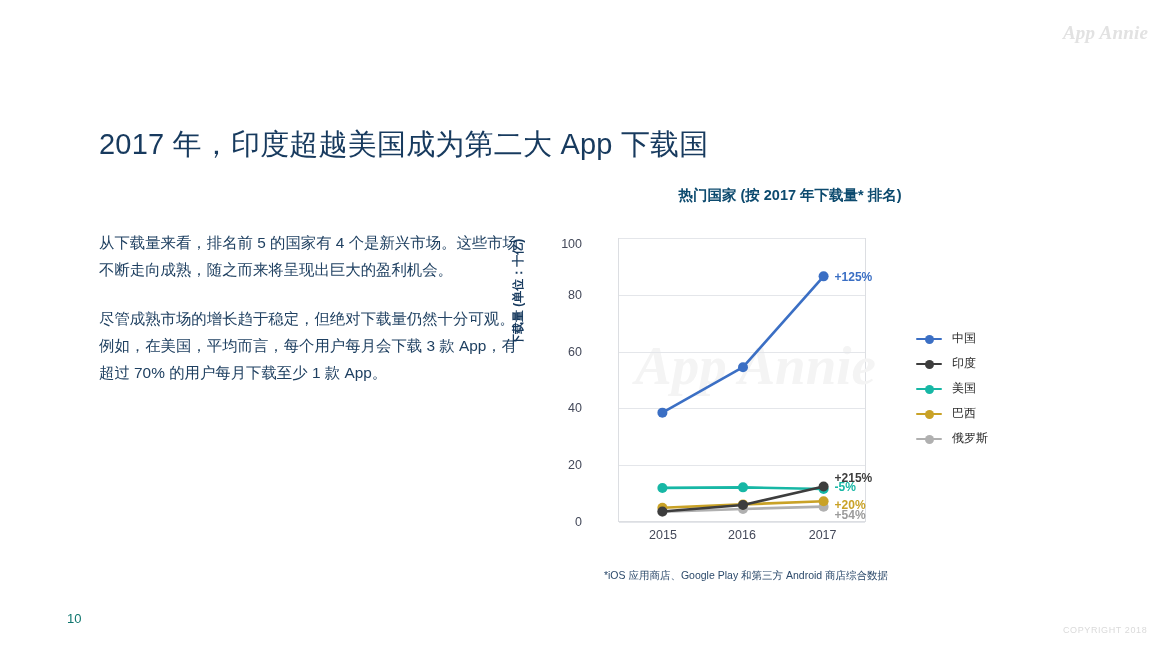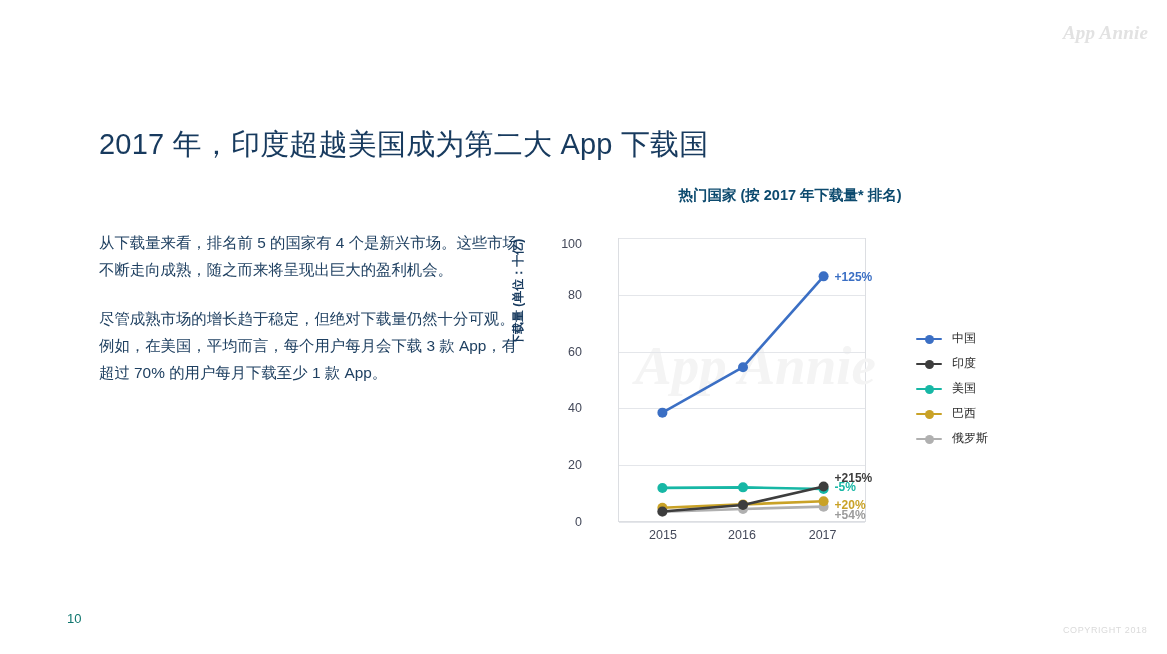--- a/index.html
+++ b/index.html
@@ -198,16 +198,17 @@
       </div>
       <div class="legend-row">
         <span class="legend-marker">
           <i style="background: rgb(176, 176, 176);"></i>
           <b style="background: rgb(176, 176, 176);"></b>
         </span>
         <span class="legend-text">俄罗斯</span>
       </div>
     </div>
 
+  <div class="footnote">*iOS 应用商店、Google Play 和第三方 Android 商店综合数据</div>
 
   <div class="page-number">10</div>
   <div class="copyright">COPYRIGHT 2018</div>
 </div>
 
 </body></html>

